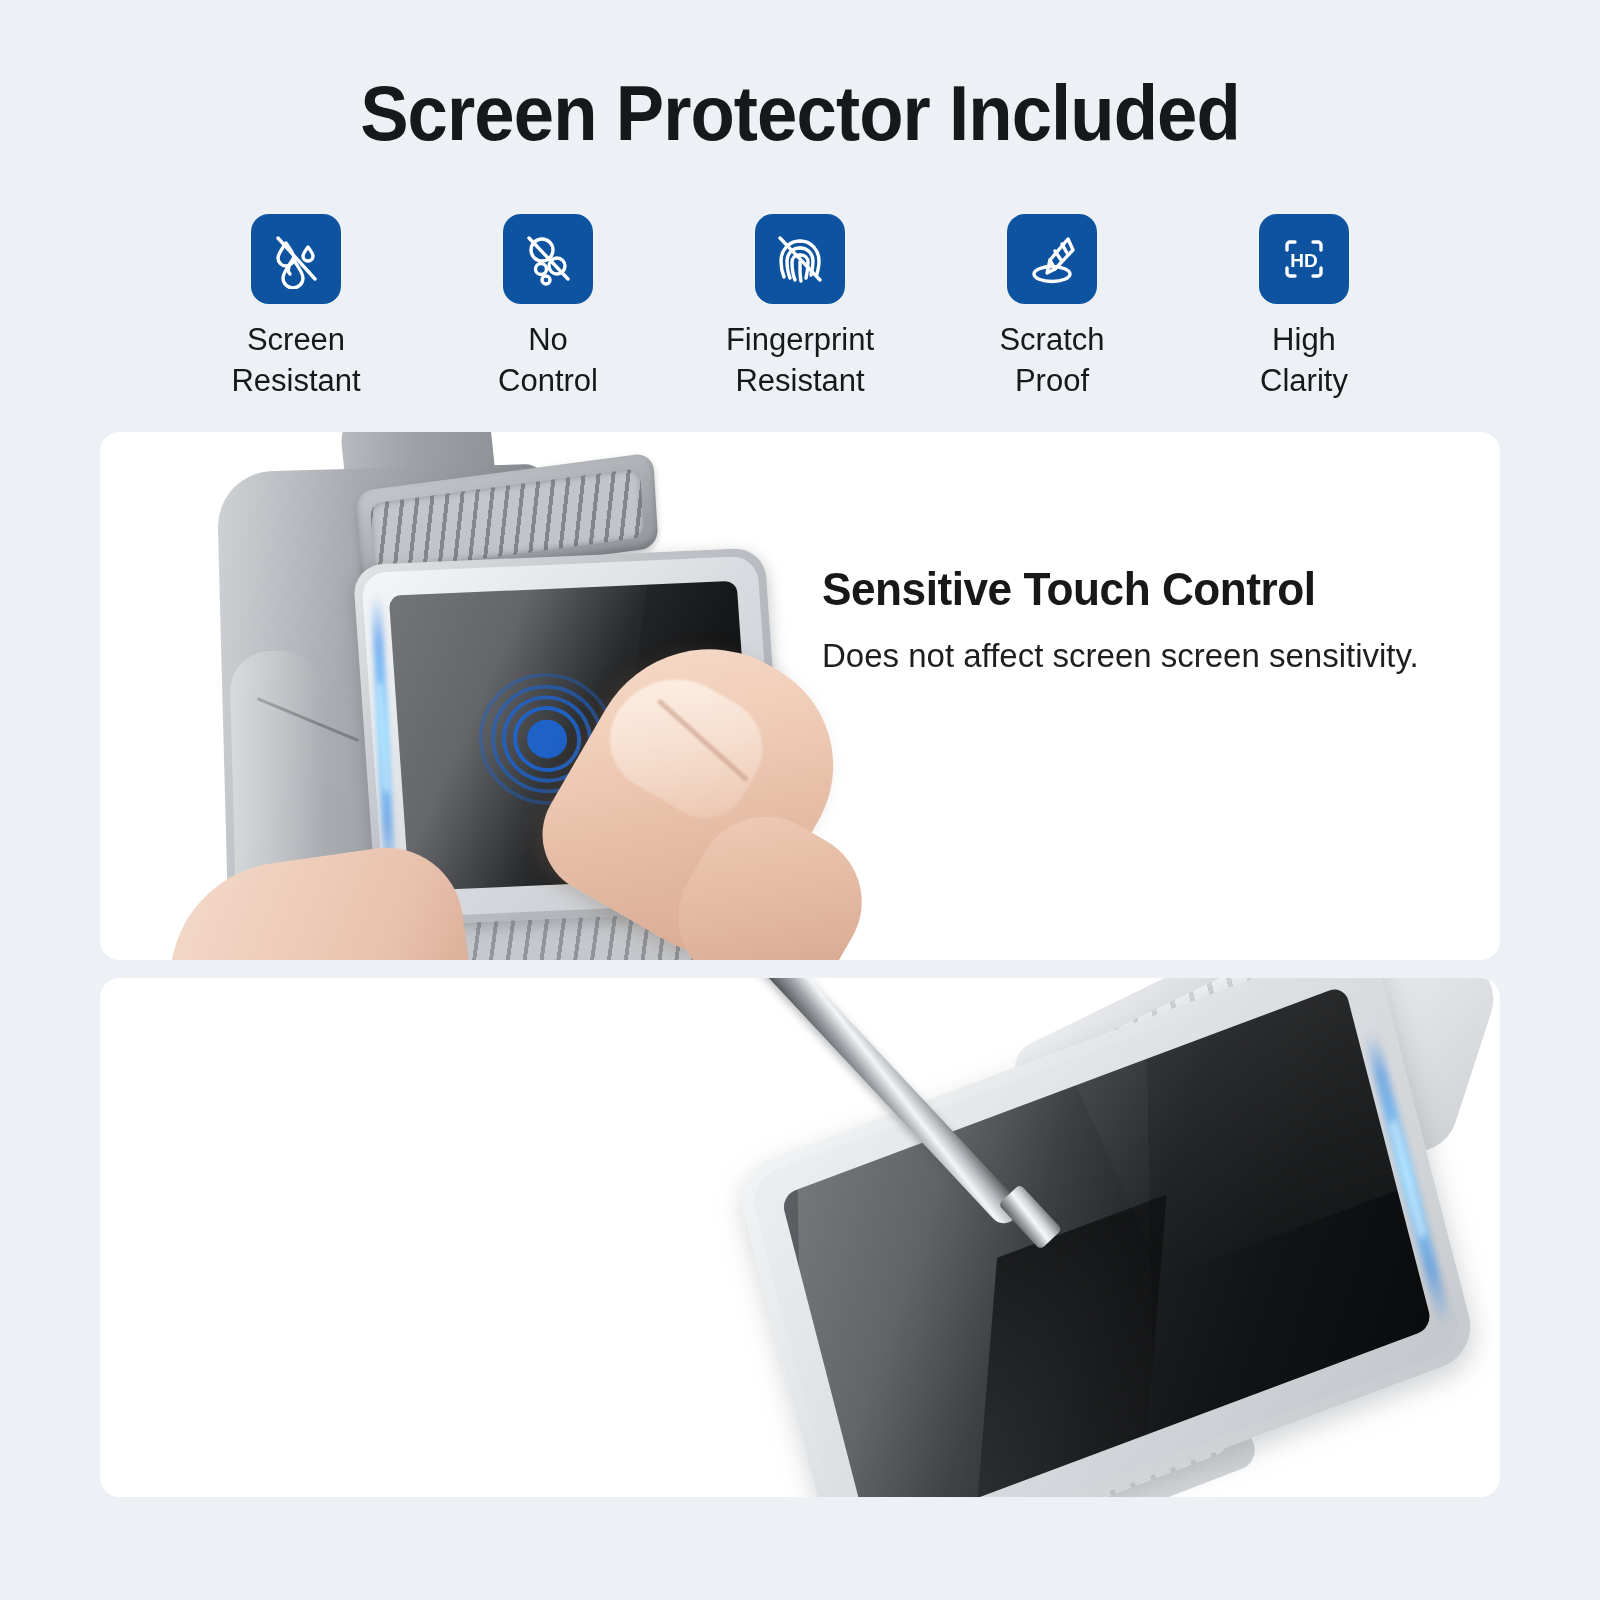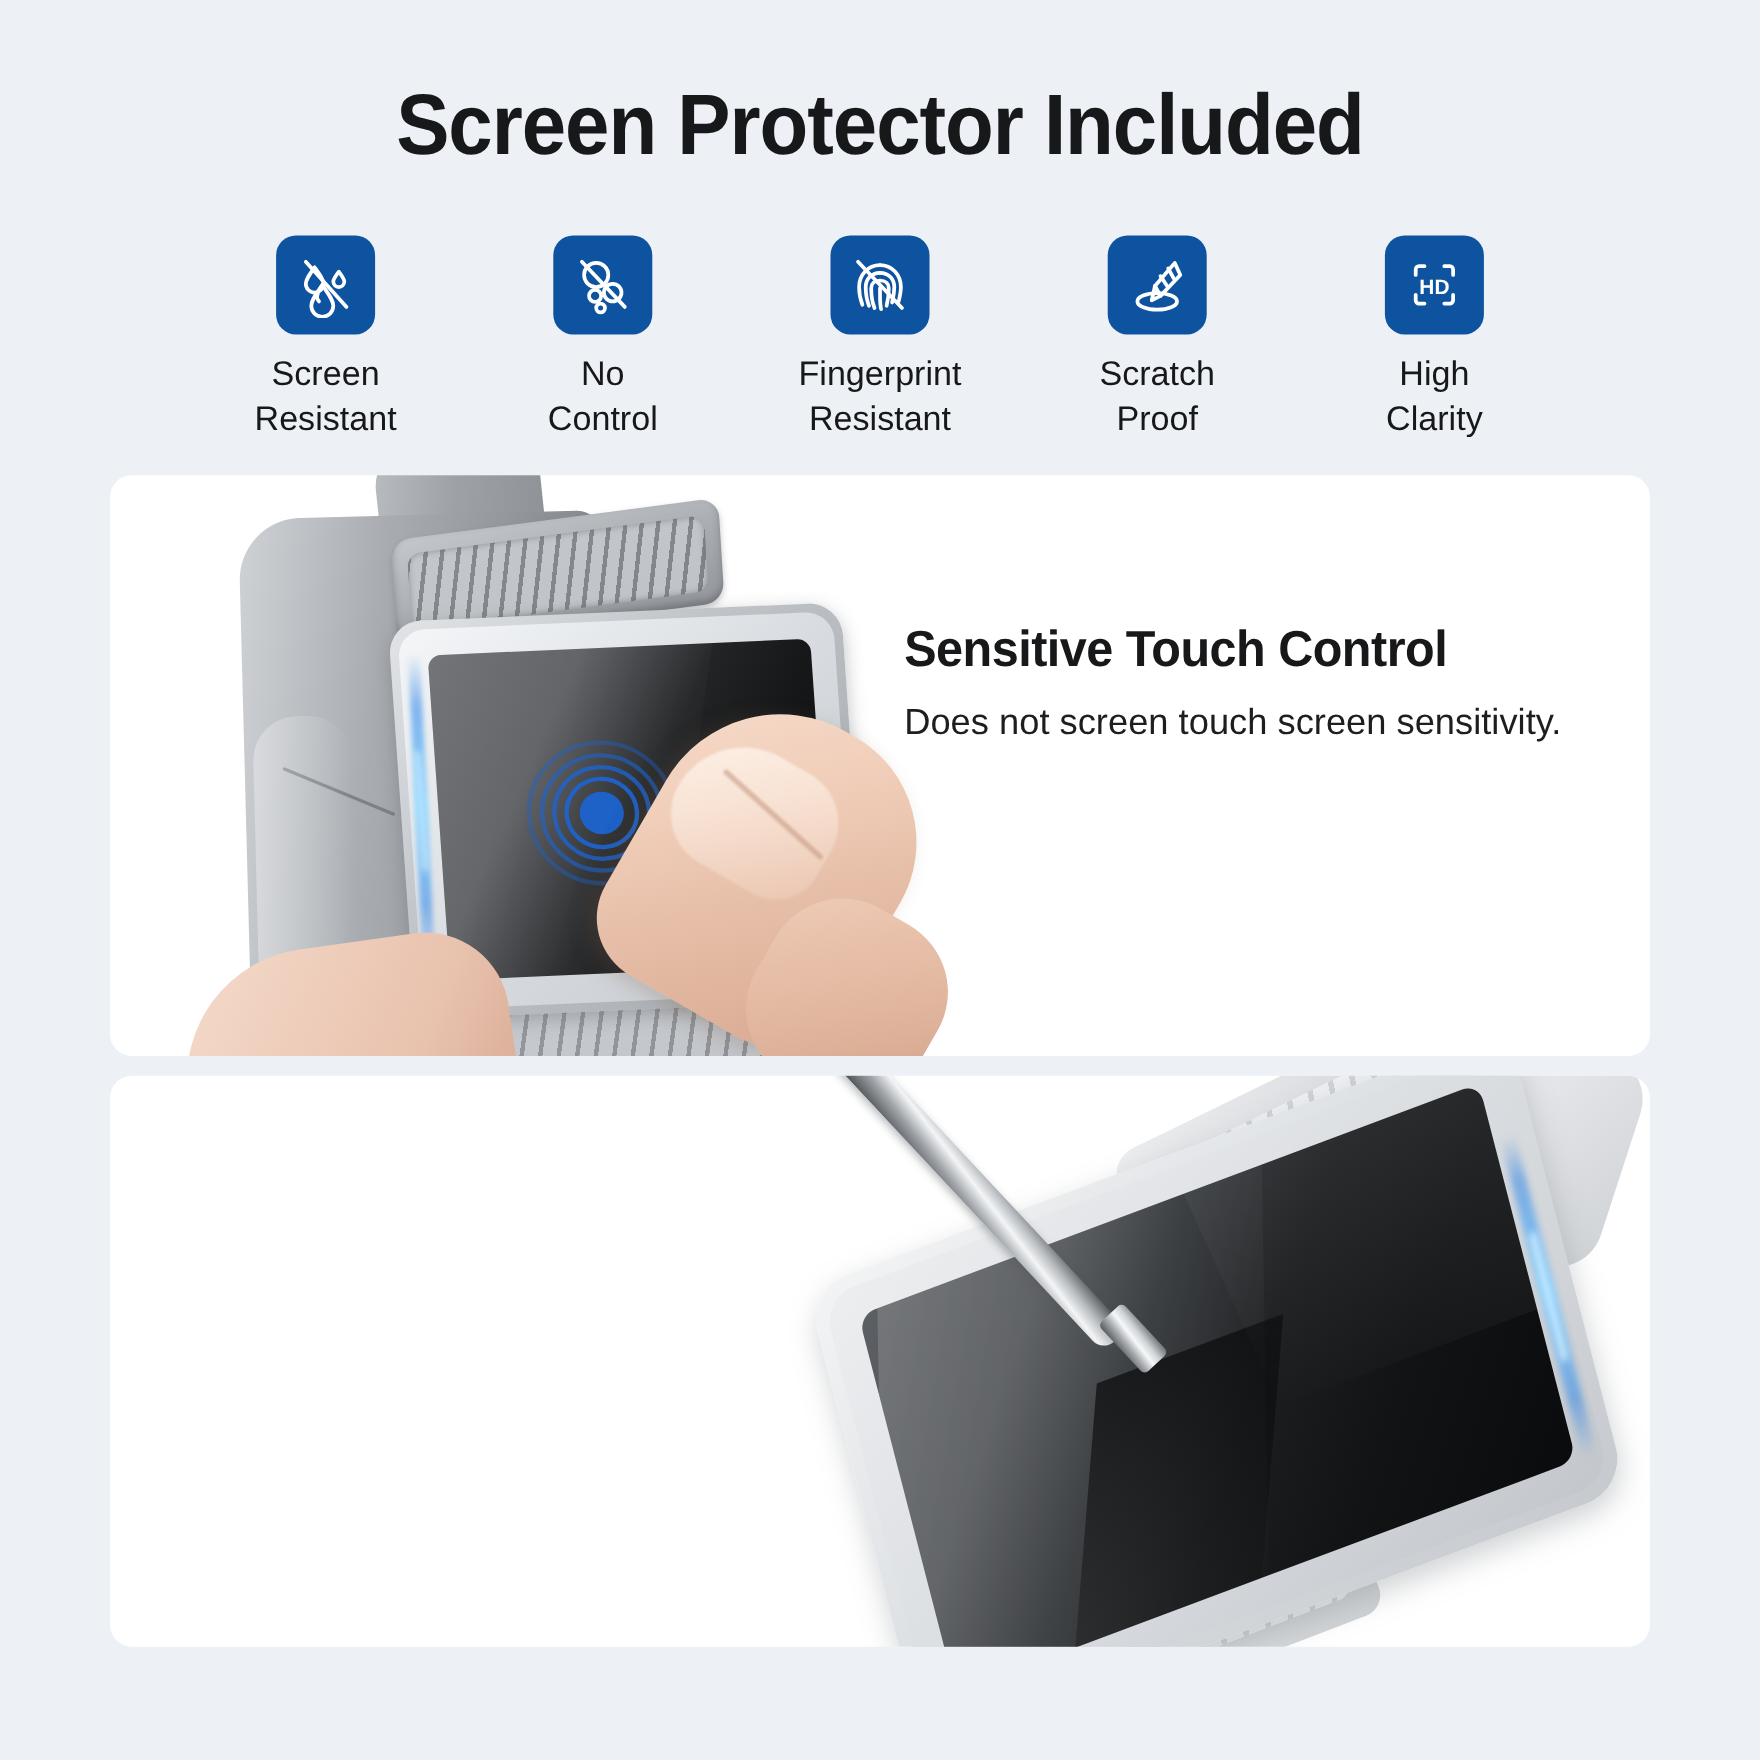--- a/index.html
+++ b/index.html
@@ -604,21 +604,21 @@
         <div class="nailfold"></div>
         <div class="crease"></div>
         <div class="knuckle"></div>
       </div>
     </div>
 
   </div>
 
   <div class="card-text" id="touch-text">
     <div class="card-head">Sensitive Touch Control</div>
-    <div class="card-sub">Does not screen touch screen sensitivity.</div>
+    <div class="card-sub">Does not affect screen screen sensitivity.</div>
   </div>
 </div>
 
 <div class="card" id="card-hard">
   <div class="stage">
 
     <div id="dev2">
       <div class="body2-neck"></div>
       <div class="body2-arm">
         <div class="ridges3"></div>

